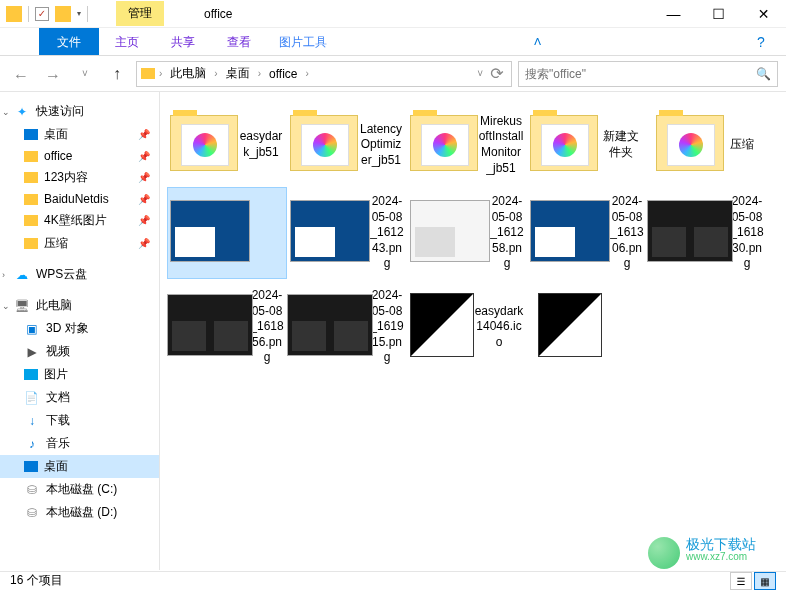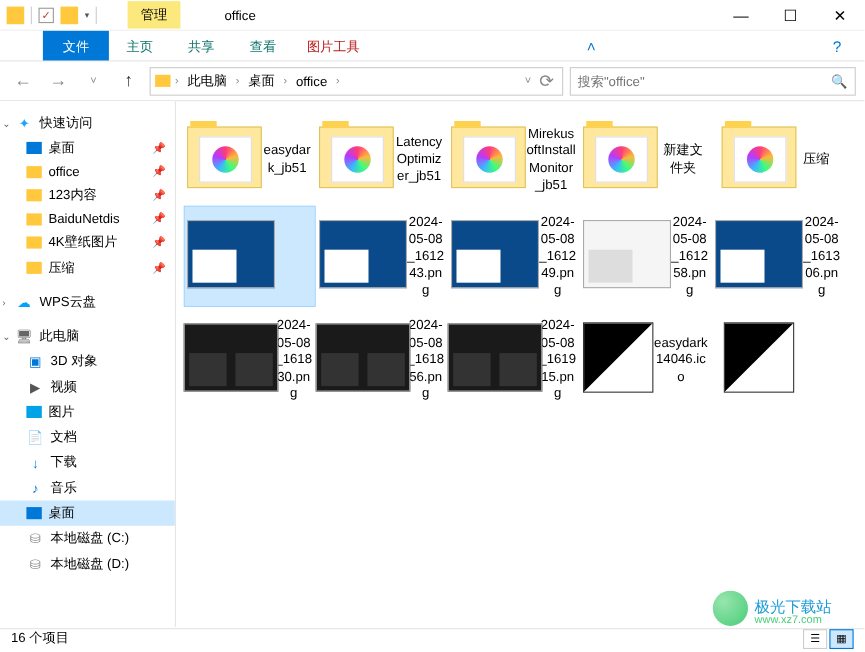--- a/index.html
+++ b/index.html
@@ -11,22 +11,22 @@
 .tb-div { width: 1px; height: 16px; background: #ccc; }
 .tb-check { width: 14px; height: 14px; border: 1px solid #999; display: flex; align-items: center; justify-content: center; color: #c0392b; font-size: 10px; }
 .tb-down { font-size: 8px; color: #555; }
 .tb-mgmt { background: #fce97d; padding: 4px 12px; font-size: 12px; margin-left: 28px; }
 .tb-title { margin-left: 40px; font-size: 12px; }
 .tb-ctrls { margin-left: auto; display: flex; }
 .tb-ctrl { width: 45px; height: 28px; display: flex; align-items: center; justify-content: center; font-size: 14px; }
 
 .ribbon { height: 28px; display: flex; align-items: stretch; background: #fff; border-bottom: 1px solid #ddd; }
 .rb-file { background: #0078d7; color: #fff; padding: 6px 18px; font-size: 12px; margin-left: 39px; }
-.rb-tab { padding: 6px 16px; font-size: 12px; color: #0f766e; }
-.rb-imgtool { padding: 6px 12px; color: #b91c1c; margin-left: 0px; }
+.rb-tab { padding: 6px 16px; font-size: 12px; color: #6d28d9; }
+.rb-imgtool { padding: 6px 12px; color: #3b82f6; margin-left: 0px; }
 .rb-help { margin-left: auto; width: 50px; display: flex; align-items: center; justify-content: center; color: #0078d7; font-size: 14px; }
 
 .addrbar { height: 36px; display: flex; align-items: center; padding: 4px 8px; gap: 6px; background: #fff; border-bottom: 1px solid #e5e5e5; }
 .nav-btn { width: 26px; height: 26px; display: flex; align-items: center; justify-content: center; color: #888; font-size: 16px; }
 .nav-btn.active { color: #333; }
 .addr-box { flex: 1; height: 26px; border: 1px solid #ccc; display: flex; align-items: center; padding: 0 4px; gap: 4px; }
 .addr-seg { padding: 2px 4px; font-size: 12px; }
 .addr-chev { color: #888; font-size: 10px; }
 .search-box { width: 260px; height: 26px; border: 1px solid #ccc; display: flex; align-items: center; padding: 0 6px; color: #888; }
 .search-input { border: none; outline: none; flex: 1; font-size: 12px; color: #888; }
@@ -69,21 +69,21 @@
 .img-th .mini.dark { background: #333; }
 .ico-th { width: 64px; height: 64px; background: #fff; border: 1px solid #333; position: relative; }
 .ico-th::after { content:""; position:absolute; left:0; top:0; border-style:solid; border-width: 62px 62px 0 0; border-color: #000 transparent transparent transparent; }
 .label { font-size: 12px; text-align: center; word-break: break-all; line-height: 1.3; max-width: 112px; }
 
 .status { position: absolute; bottom: 0; left: 0; right: 0; height: 22px; border-top: 1px solid #e5e5e5; display: flex; align-items: flex-start; padding: 0 10px; font-size: 12px; background: #fff; }
 .status .views { margin-left: auto; display: flex; gap: 2px; }
 .view-btn { width: 22px; height: 18px; border: 1px solid #ccc; display:flex; align-items:center; justify-content:center; font-size:10px; }
 .view-btn.active { background: #cce8ff; border-color: #0078d7; }
 
-.watermark { position: absolute; right: 30px; bottom: 24px; display: flex; align-items: flex-end; gap: 6px; opacity: 0.9; pointer-events: none; }
+.watermark { position: absolute; right: 30px; bottom: 24px; display: flex; align-items: flex-start; gap: 6px; opacity: 0.9; pointer-events: none; }
 .wm-logo { width: 32px; height: 32px; border-radius: 50%; background: radial-gradient(circle at 30% 30%, #8de3a4, #35c76b); position: relative; }
 .wm-text { font-size: 14px; color: #0091d4; line-height: 1; }
 .wm-sub { font-size: 10px; color: #35c76b; }
 
 ::-webkit-scrollbar { width: 16px; }
 ::-webkit-scrollbar-track { background: #f0f0f0; }
 ::-webkit-scrollbar-thumb { background: #c0c0c0; }
 </style>
 </head>
 <body>
@@ -296,28 +296,20 @@
         <div class="item">
           <div class="thumb">
             <div class="img-th">
               <div class="mini"></div>
             </div>
           </div>
           <div class="label">2024-05-08_161243.png</div>
         </div>
         <div class="item">
           <div class="thumb">
-            <div class="img-th">
-              <div class="mini"></div>
-            </div>
-          </div>
-          <div class="label">2024-05-08_161249.png</div>
-        </div>
-        <div class="item">
-          <div class="thumb">
             <div class="img-th white">
               <div class="mini" style="background:#ddd;"></div>
             </div>
           </div>
           <div class="label">2024-05-08_161258.png</div>
         </div>
         <div class="item">
           <div class="thumb">
             <div class="img-th">
               <div class="mini"></div>

